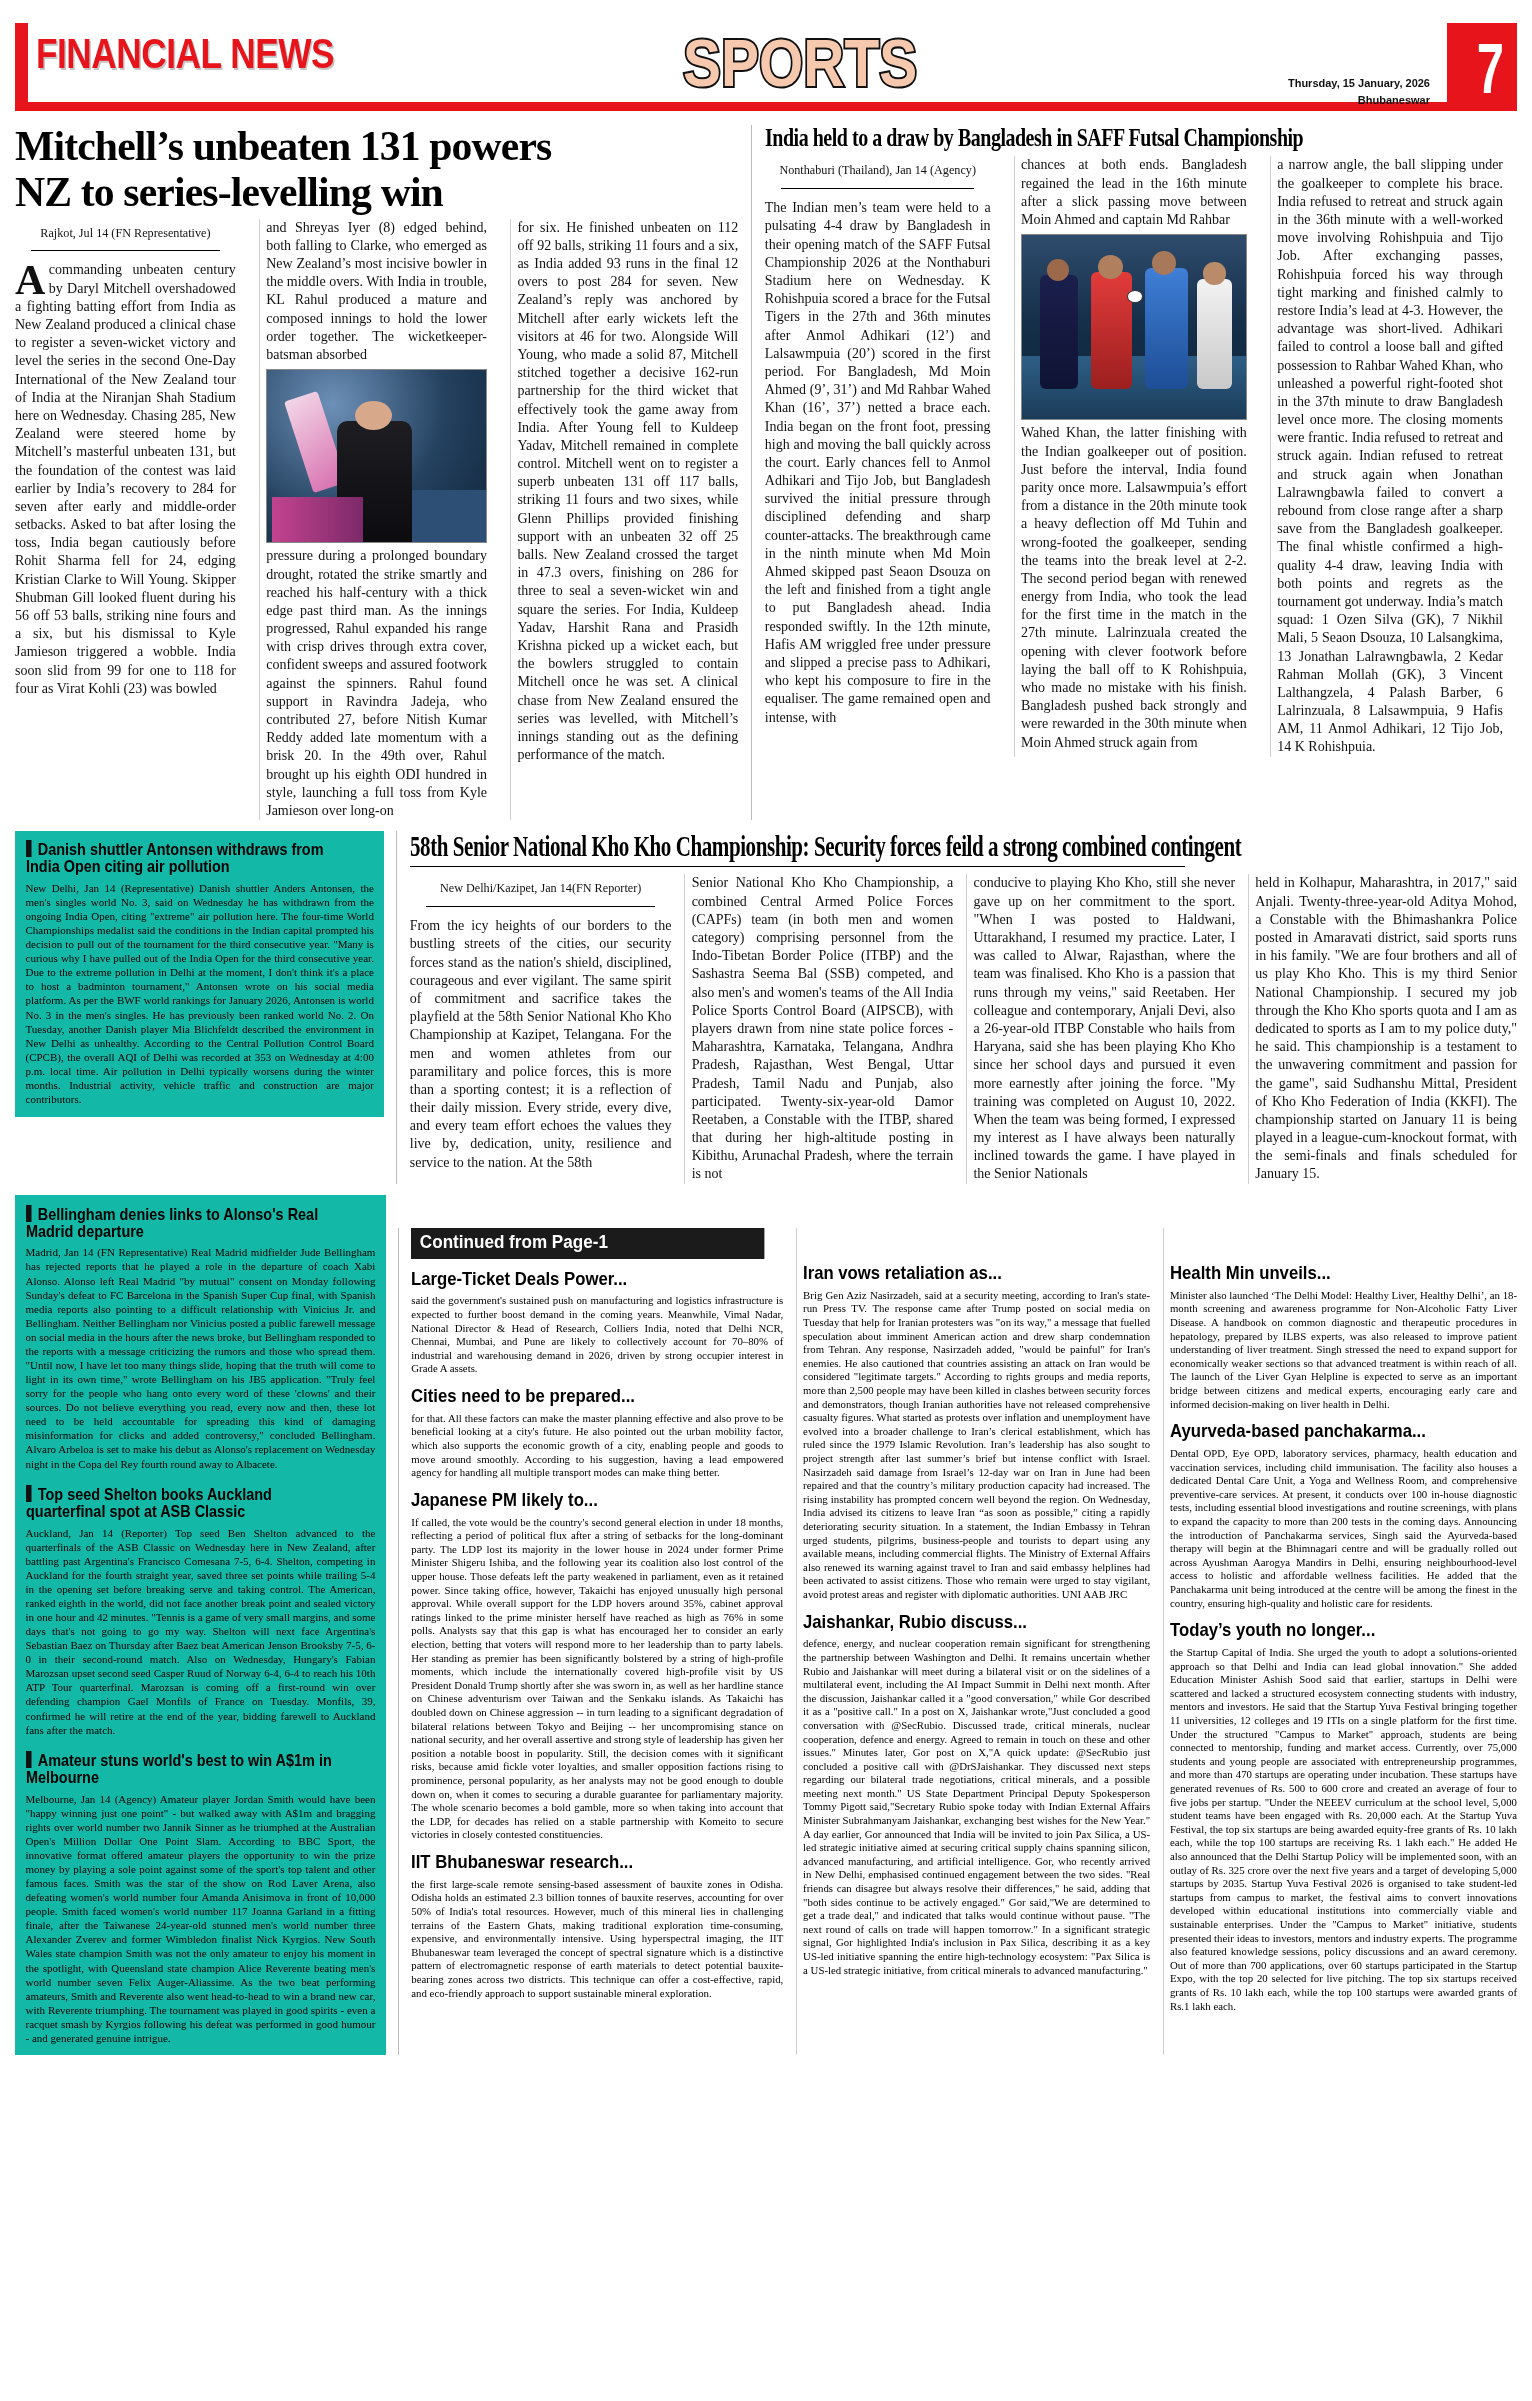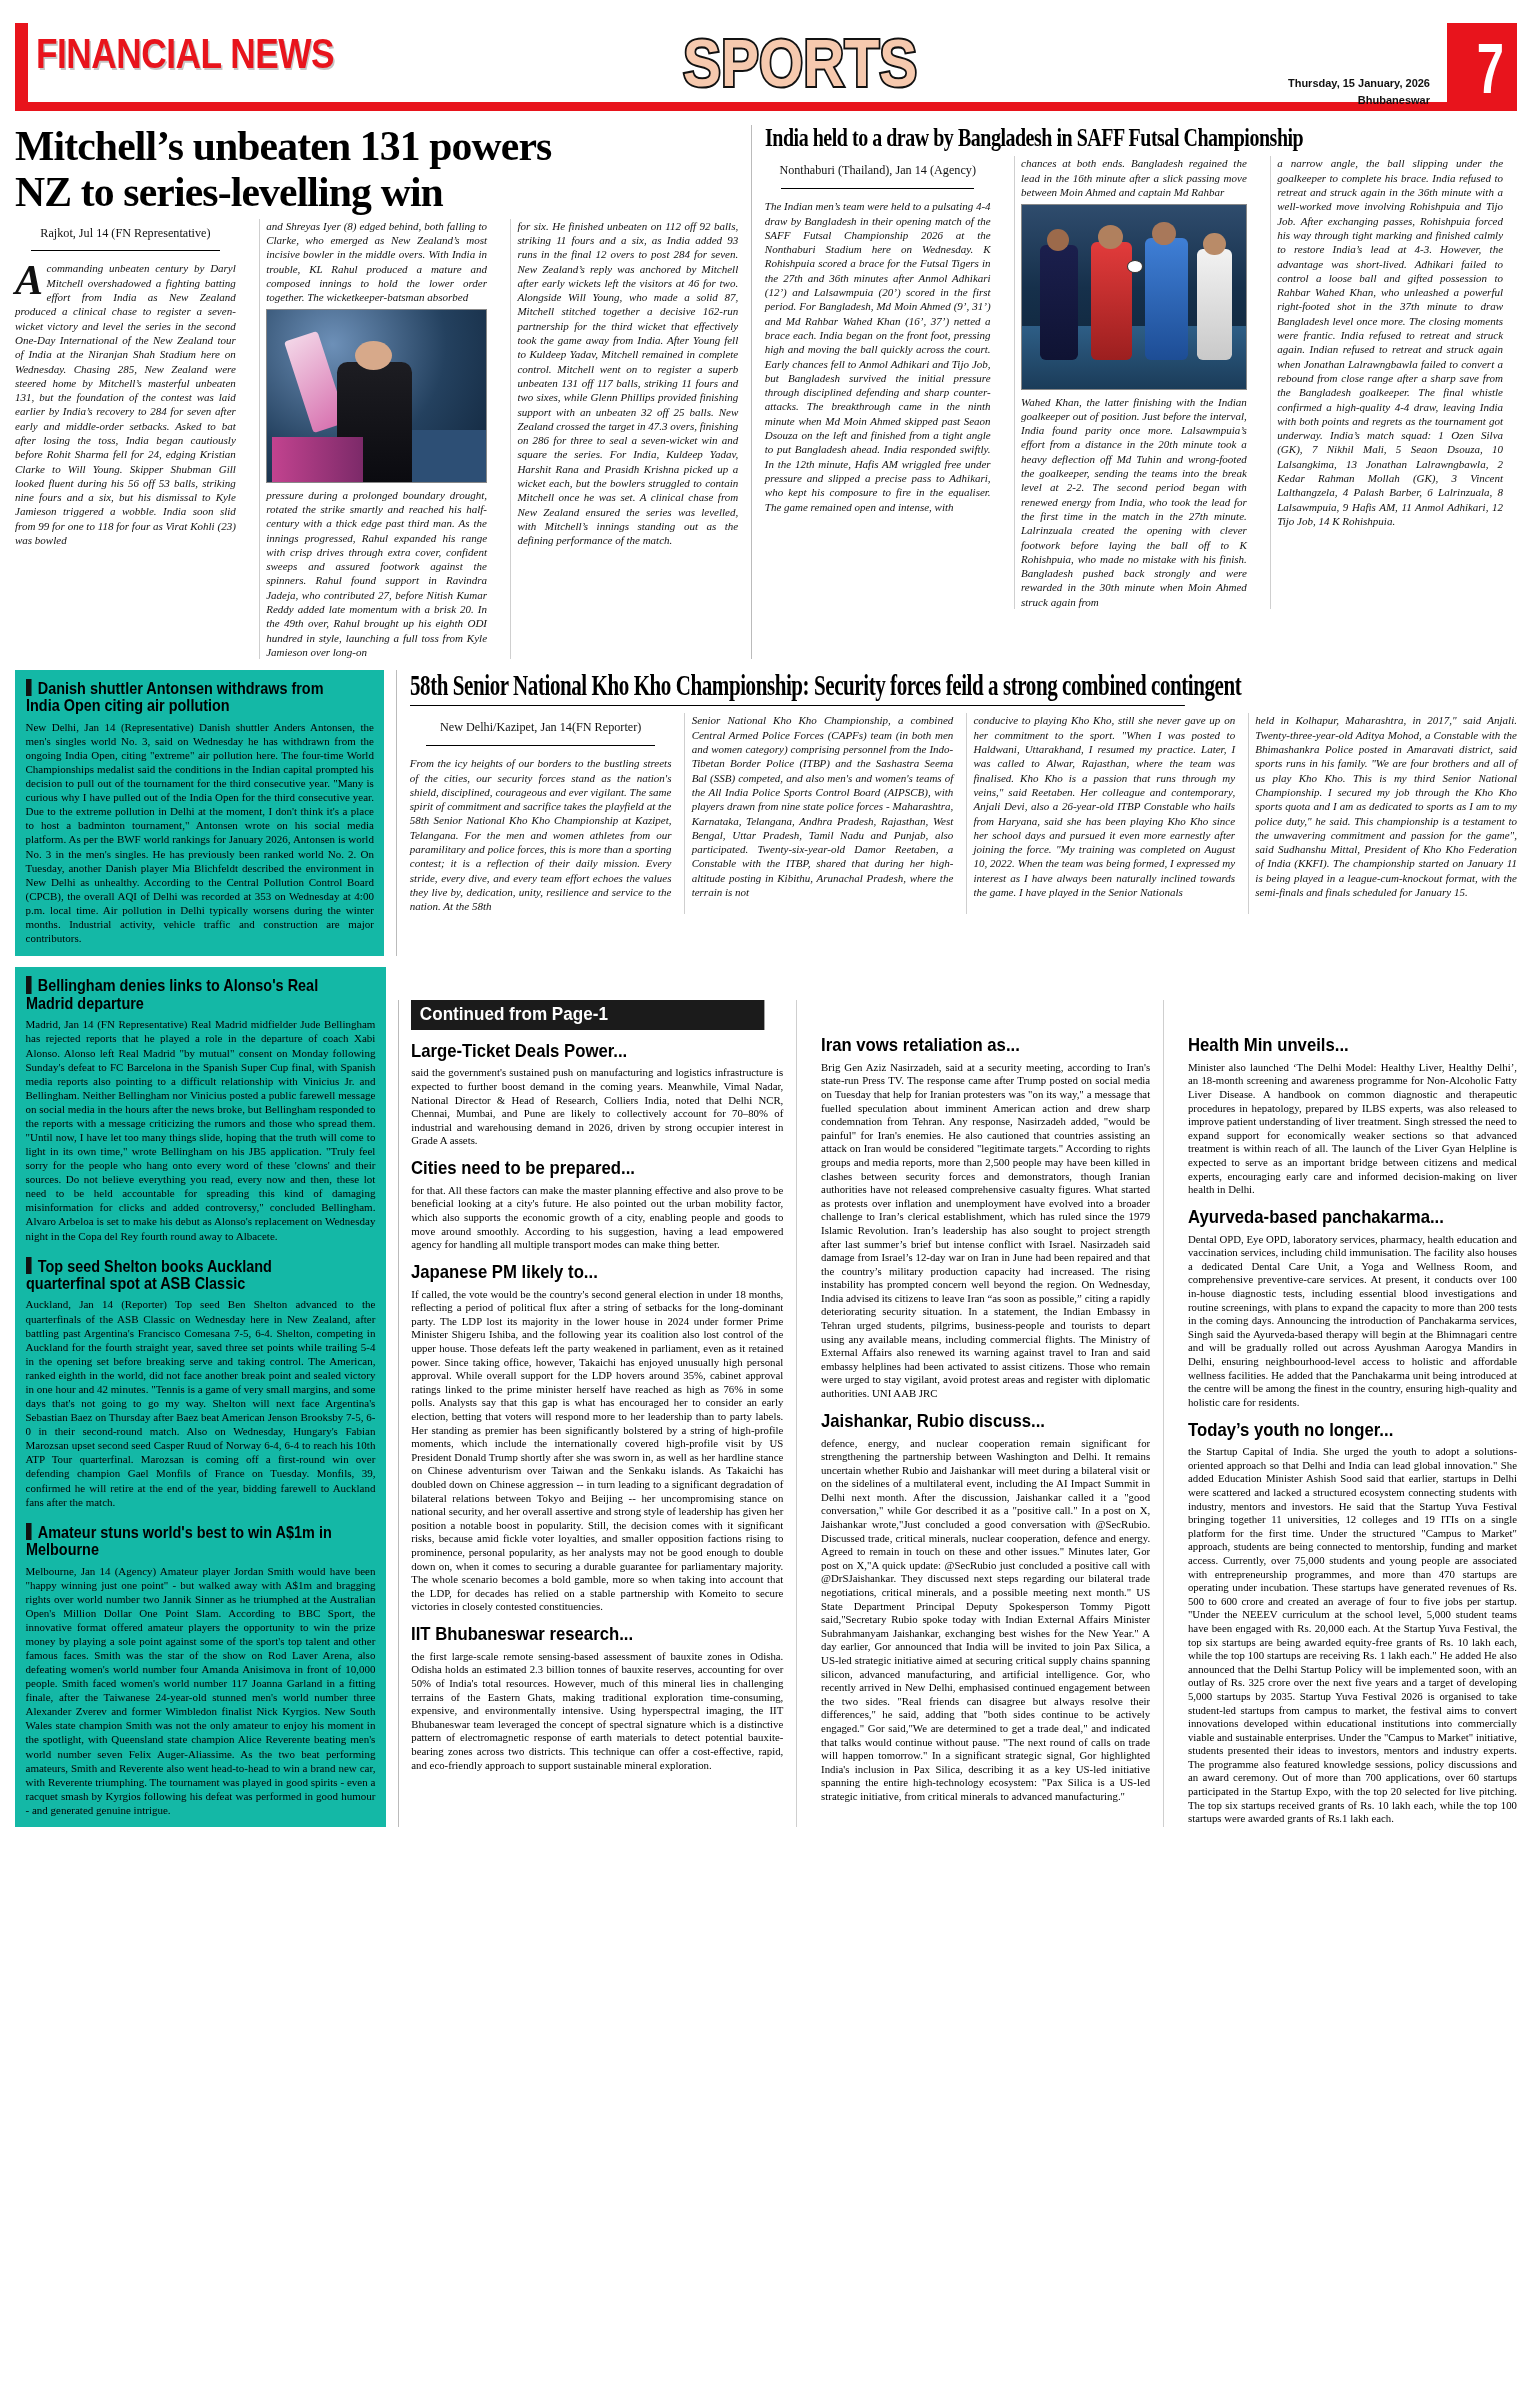--- a/index.html
+++ b/index.html
@@ -48,25 +48,24 @@
     font-family:Liberation Sans, sans-serif;
     font-size:11px; font-weight:bold; color:#111; line-height:1.5;
   }
 
   
   .hl-serif {
     font-family:"Liberation Serif","DejaVu Serif",serif;
     font-weight:bold; color:#000;
   }
   .body-col {
-    font-size:11px; line-height:1.30; text-align:justify;
+    font-size:14px; line-height:1.30; text-align:justify;
     hyphens:auto; -webkit-hyphens:auto;
     font-family:"Liberation Serif","DejaVu Serif",serif;
     color:#111;
-    font-style:italic;
   }
 
   .byline {
     text-align:center; font-size:12.2px; font-family:"Liberation Serif",serif; color:#111;
     padding-top:7px;
   }
   .byline-rule { border-bottom:1.7px solid #000; margin:9.3px 16.3px 10.5px 16.3px; }
 
   
   .top-area { display:flex; gap:0; margin-top:8.1px; }
@@ -138,21 +137,21 @@
     font-weight:bold; font-size:19px; color:#000;
     transform: scaleX(0.88); transform-origin:left top;
     margin:9.3px 0 4.6px 0; white-space:nowrap;
   }
   .cont-body { font-size:10.8px; line-height:1.26; text-align:justify; }
 
   .bottom-area { display:flex; margin-top:11.6px; }
   .ba-sidebar { width:383px; padding-right:11.6px; }
   .ba-main { width:1121px; padding-left:12.8px; border-left:0.9px solid #bbb; display:flex; gap:12.8px;margin-top:33px; }
   .ba-main > div { flex:1; }
-  .vsep { border-left:0.6px solid #cfcfcf; padding-left:24px; }
+  .vsep { border-left:0.6px solid #cfcfcf; padding-left:6px; }
 
   .spacer8 { height:4.6px; }
   .spacer24 { height:14px; }
 </style>
 </head>
 <body>
 
 <div class="page">
 
   <div class="masthead">

